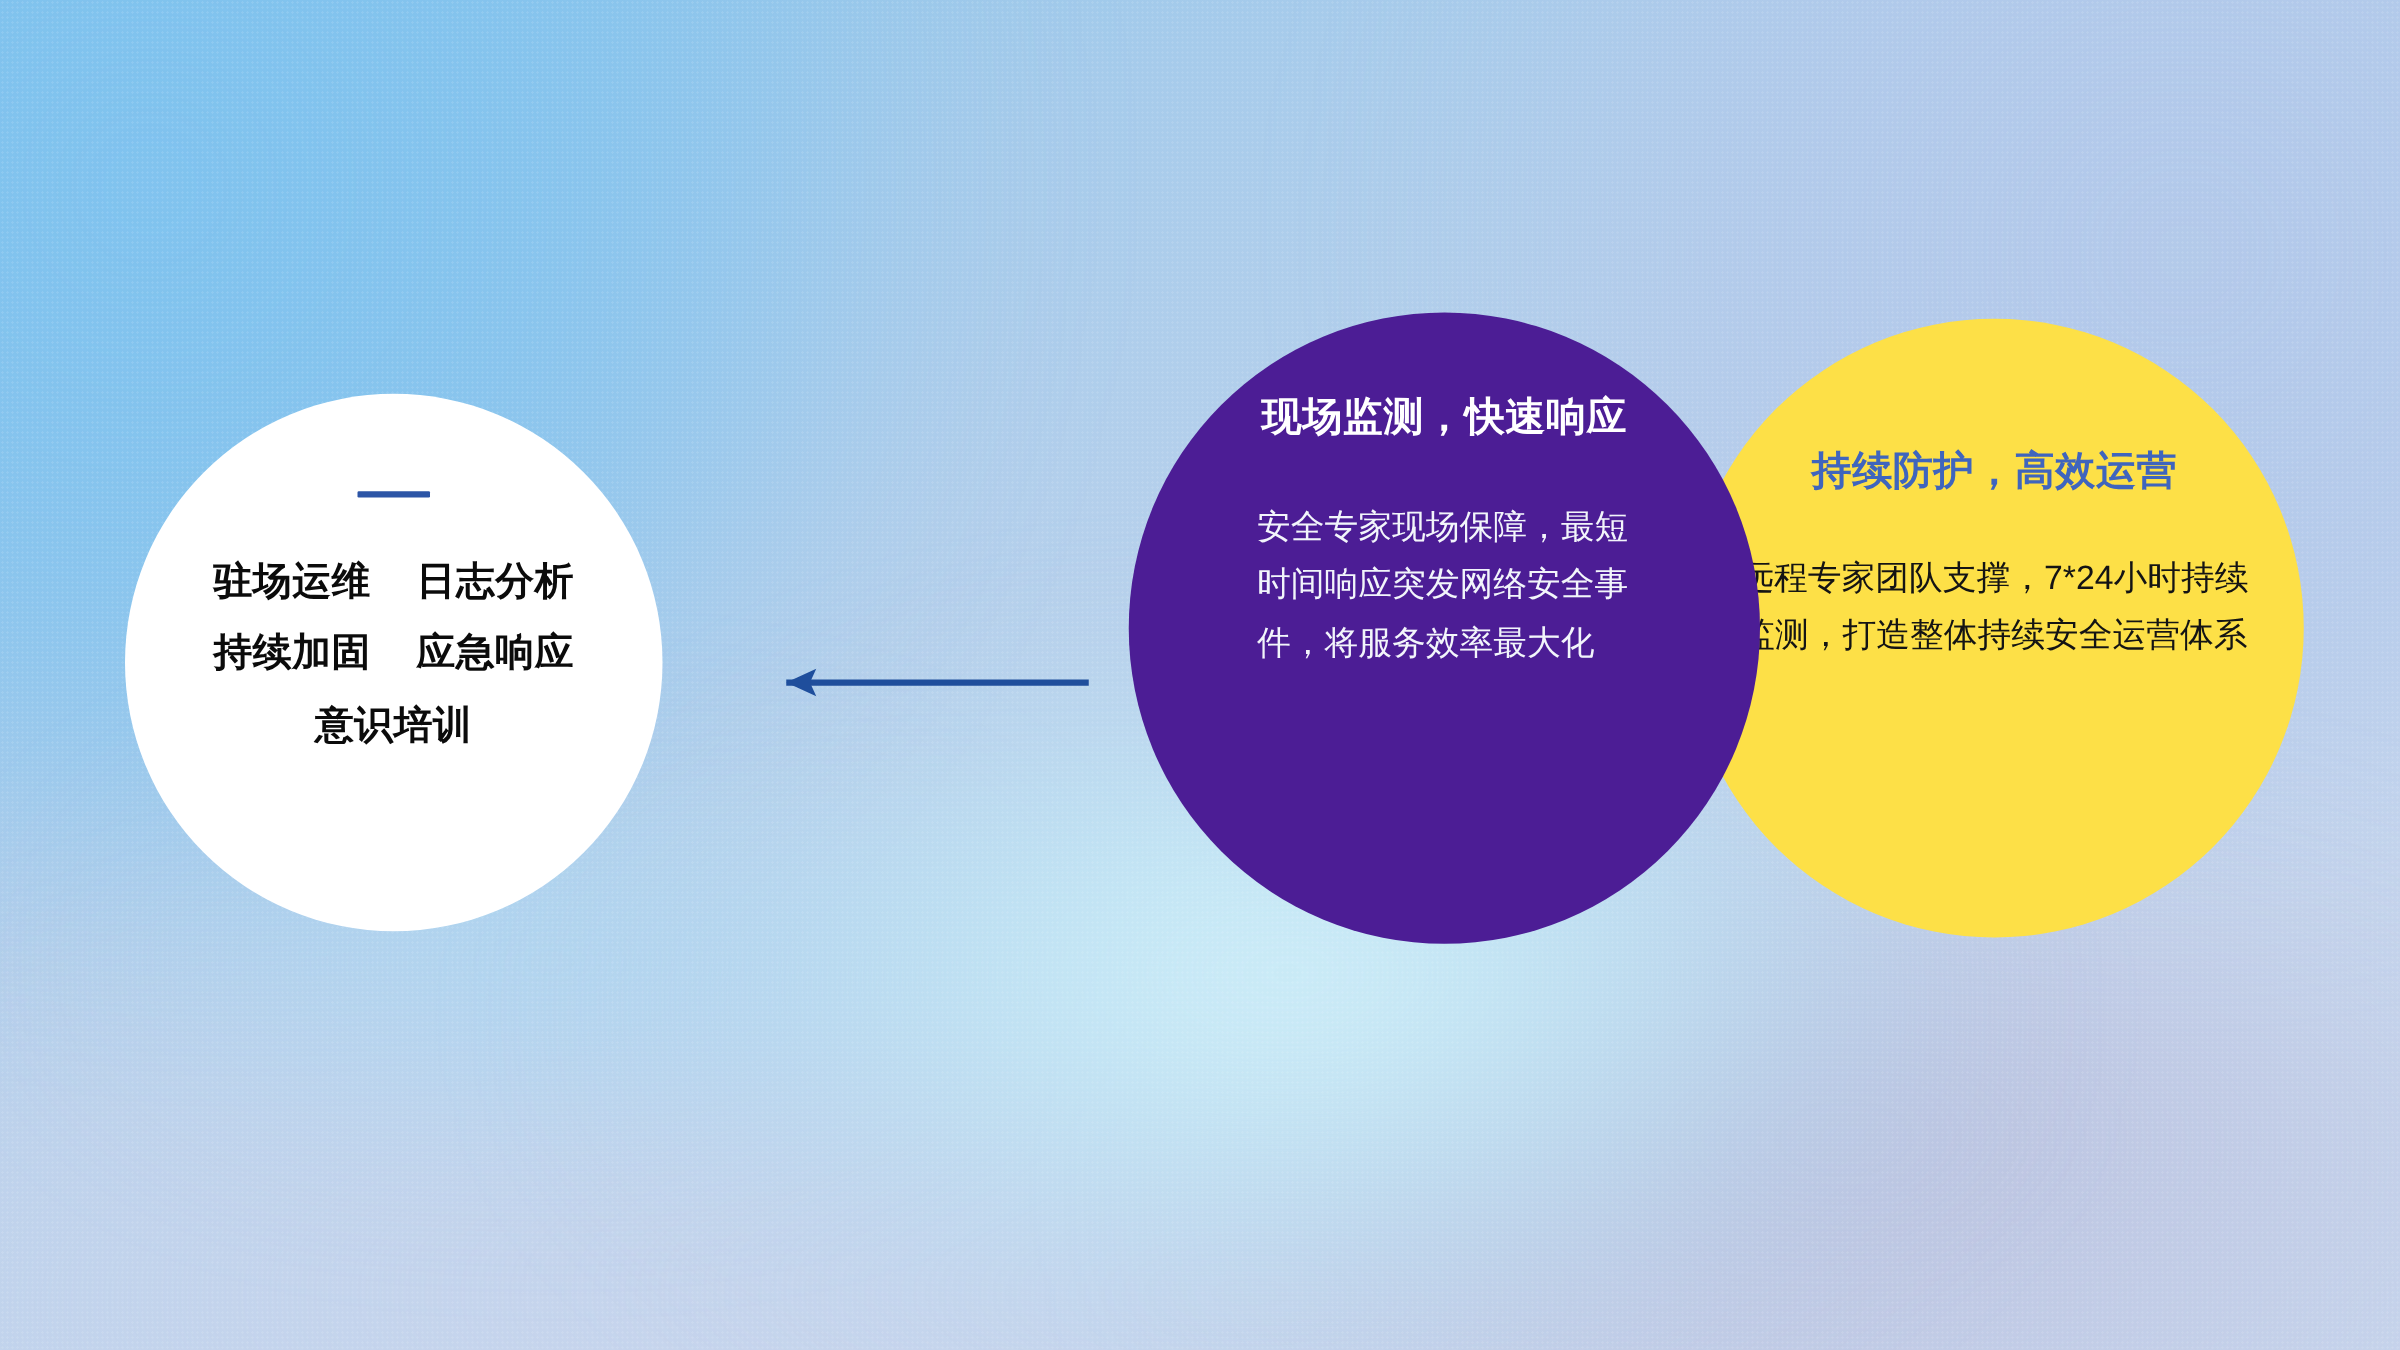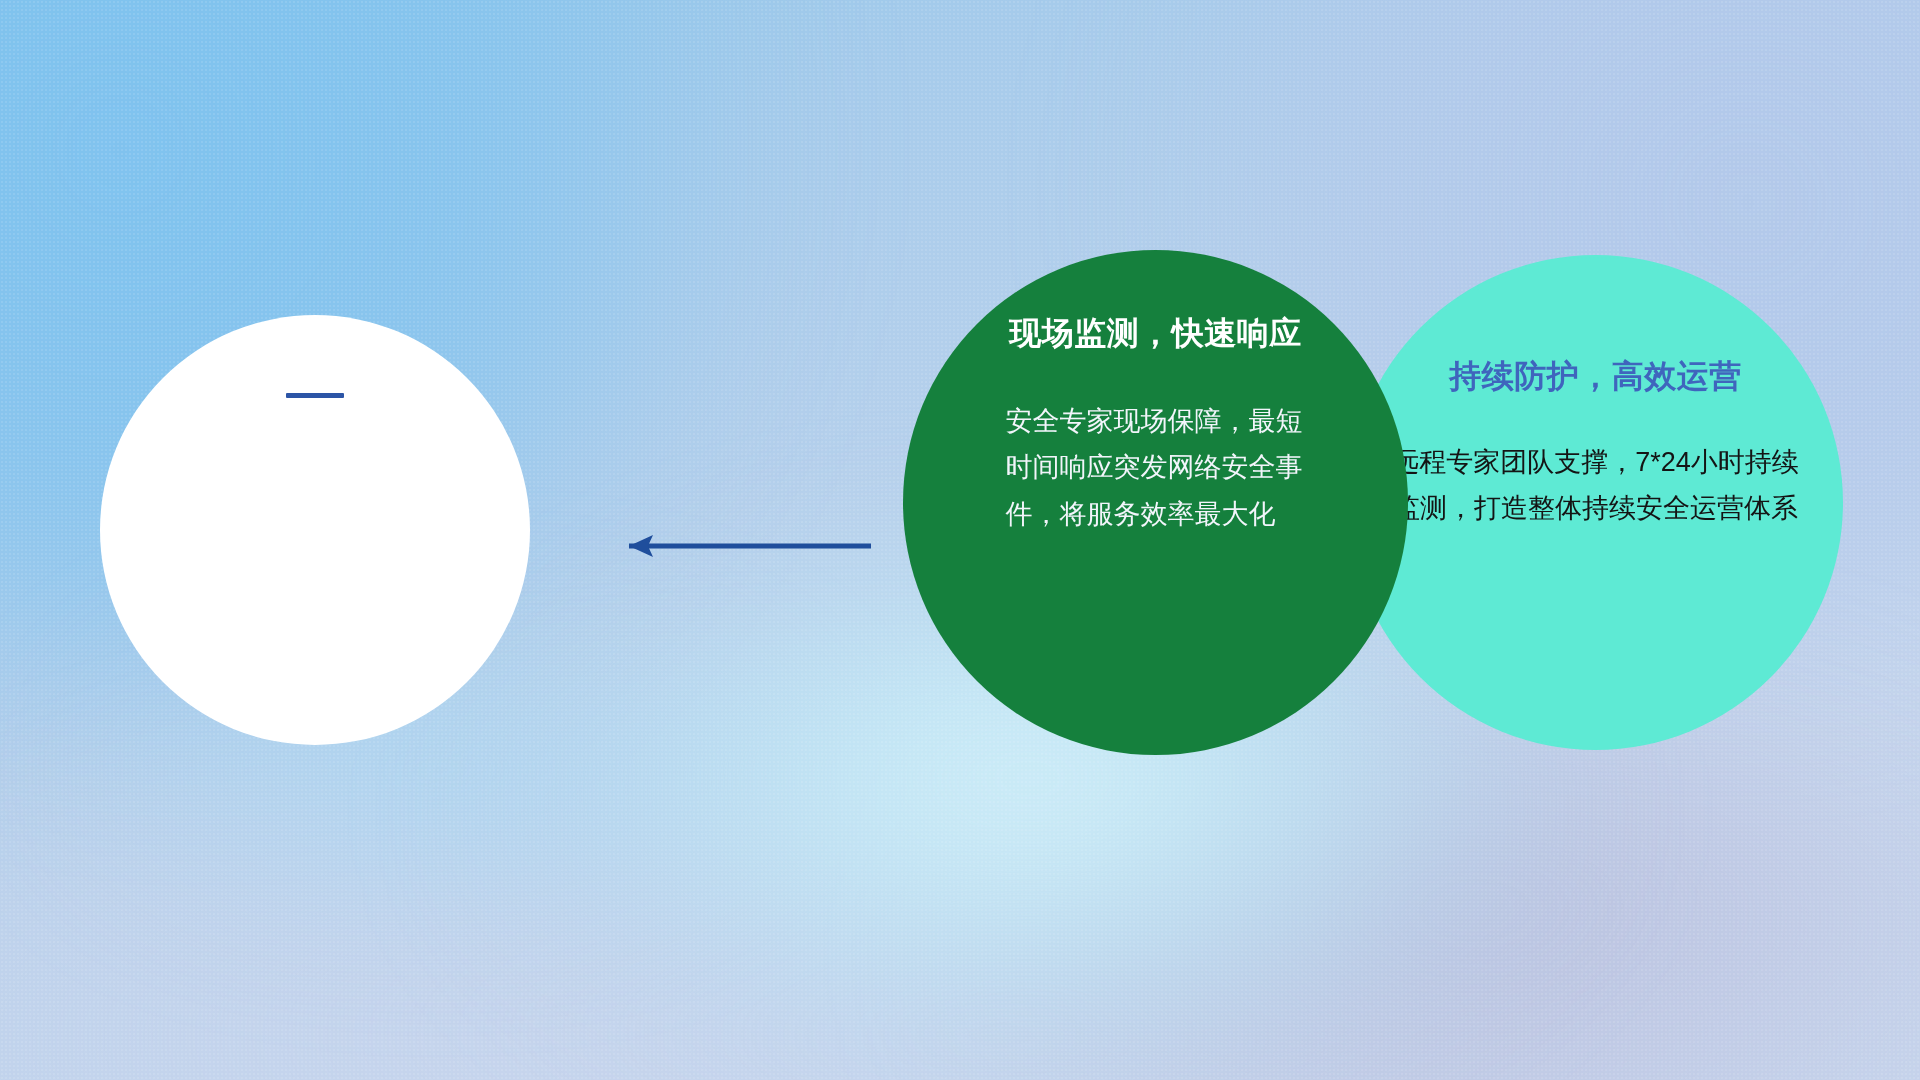--- a/index.html
+++ b/index.html
@@ -81,27 +81,27 @@
     text-align: center;
   }
   .circle-left {
     left: 100px; top: 315px;
     width: 430px; height: 430px;
     background: #ffffff;
   }
   .circle-mid {
     left: 903px; top: 250px;
     width: 505px; height: 505px;
-    background: #15803d;
+    background: #4c1d95;
     z-index: 3;
   }
   .circle-right {
     left: 1348px; top: 255px;
     width: 495px; height: 495px;
-    background: #5eead4;
+    background: #fde047;
     z-index: 2;
   }
 
   
   .dash {
     width: 58px;
     height: 5px;
     background: #2c55a6;
     margin-top: 78px;
     border-radius: 1px;
@@ -174,20 +174,25 @@
   <div class="bg-blob blob-cyan"></div>
   <div class="bg-grain"></div>
 
   <svg class="arrow" viewBox="0 0 270 56" xmlns="http://www.w3.org/2000/svg">
     <line x1="266" y1="28" x2="24" y2="28" stroke="#1f4e9c" stroke-width="5"></line>
     <path d="M24 28 L48 17 L43 28 L48 39 Z" fill="#1f4e9c"></path>
   </svg>
 
   <div class="circle circle-left">
     <div class="dash"></div>
+    <div class="left-lines">
+      <div class="left-line">驻场运维    日志分析</div>
+      <div class="left-line">持续加固    应急响应</div>
+      <div class="left-line">意识培训</div>
+    </div>
   </div>
 
   <div class="circle circle-right">
     <div class="right-title">持续防护，高效运营</div>
     <div class="right-body">远程专家团队支撑，7*24小时持续监测，打造整体持续安全运营体系</div>
   </div>
 
   <div class="circle circle-mid">
     <div class="mid-title">现场监测，快速响应</div>
     <div class="mid-body">安全专家现场保障，最短时间响应突发网络安全事件，将服务效率最大化</div>

